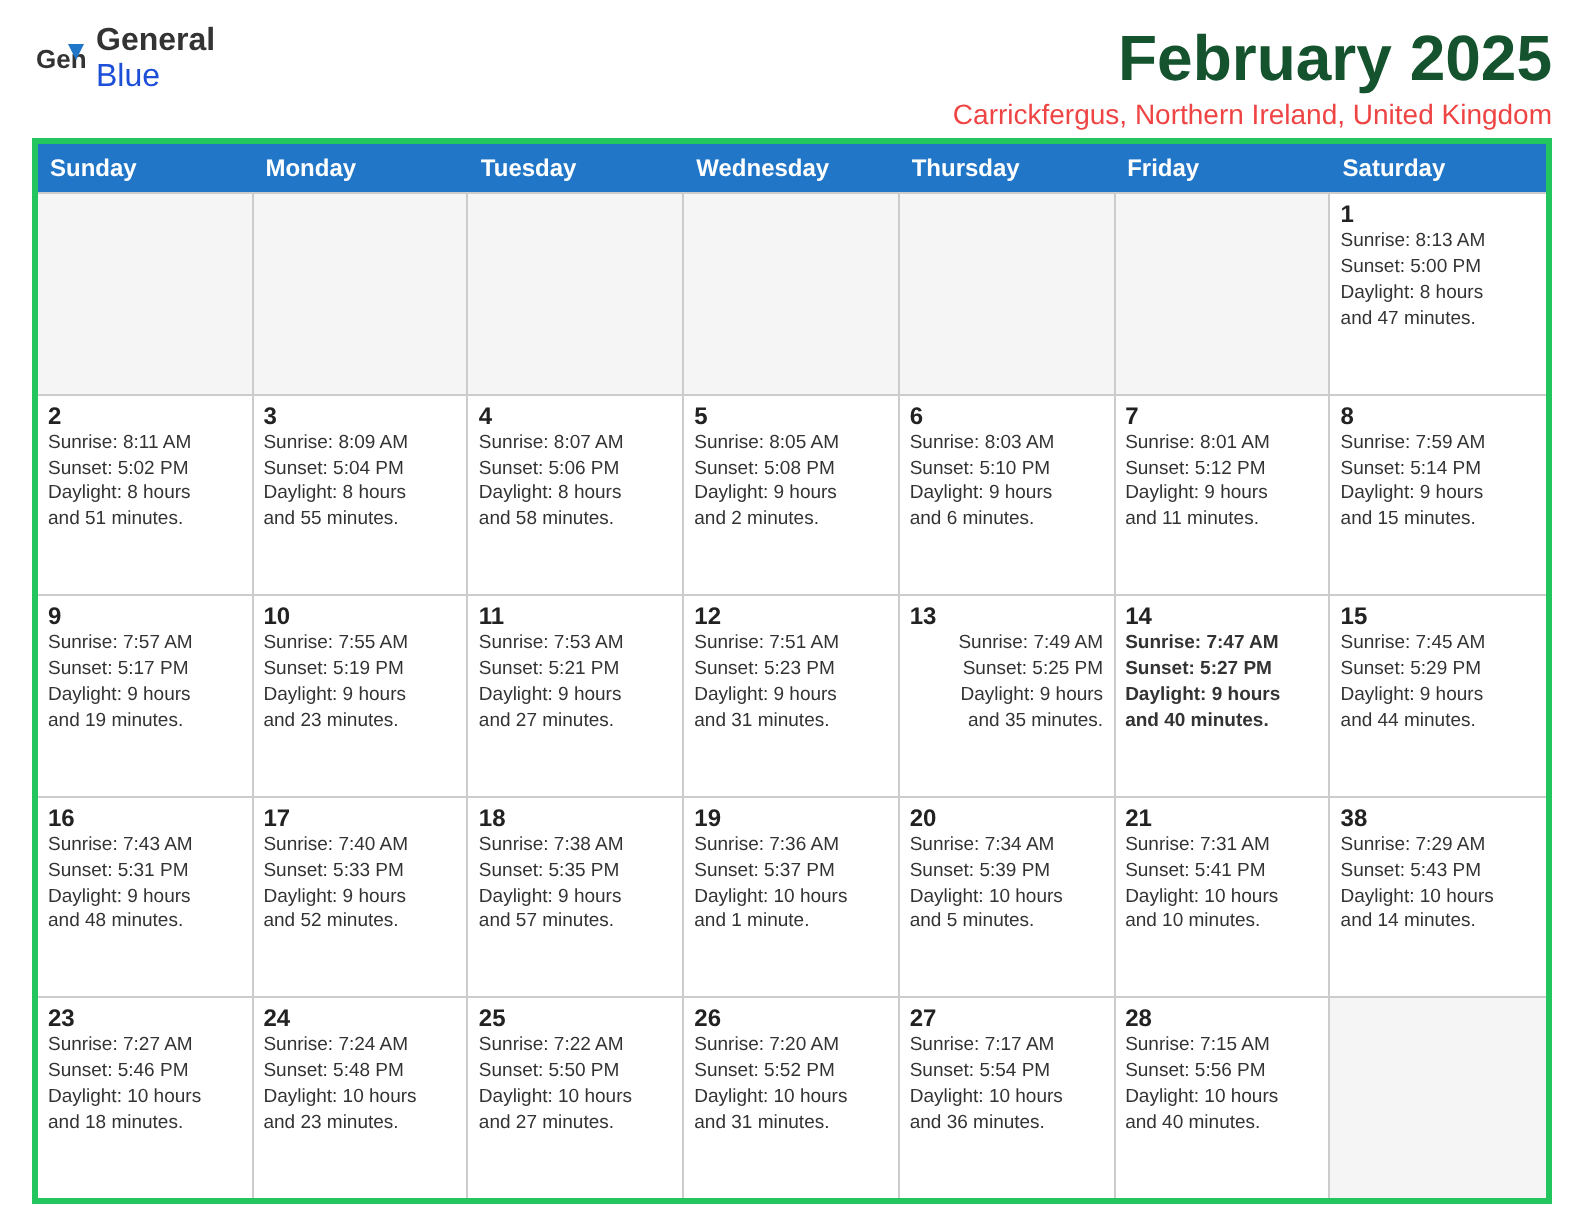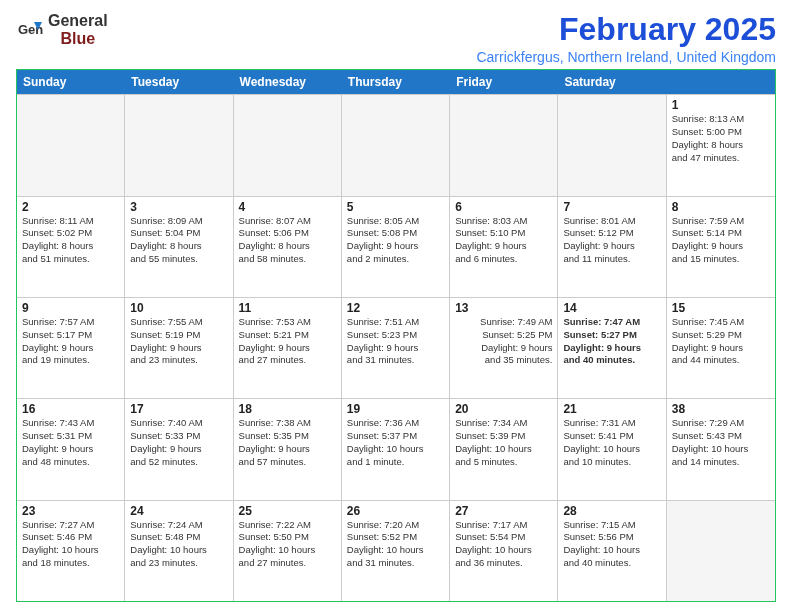--- a/index.html
+++ b/index.html
@@ -33,48 +33,47 @@
       flex-direction: column;
       line-height: 1.1;
     }
     .logo-general {
       font-size: 16px;
       font-weight: bold;
       color: #333;
     }
     .logo-blue {
       font-size: 16px;
-      font-weight: bold;
-      color: #7f1d1d;
-      text-align: center;
+      font-weight: normal;
+      color: #1d4ed8;
     }
     .logo-icon {
       width: 28px;
       height: 28px;
       margin-right: 4px;
     }
     .title-block {
       text-align: right;
     }
     .month-title {
       font-size: 32px;
       font-weight: bold;
-      color: #1d4ed8;
+      color: #14532d;
       line-height: 1.1;
     }
     .location {
       font-size: 14px;
-      color: #3b82f6;
+      color: #ef4444;
       margin-top: 2px;
     }
     .calendar {
       flex: 1;
       display: flex;
       flex-direction: column;
-      border: 1px solid #22c55e;
+      border: 3px solid #22c55e;
     }
     .cal-header {
       display: grid;
       grid-template-columns: repeat(7, 1fr);
       background: #2176c7;
     }
     .cal-header-cell {
       color: #fff;
       font-size: 12px;
       font-weight: bold;
@@ -136,20 +135,21 @@
     </div>
     <div class="title-block">
       <div class="month-title">February 2025</div>
       <div class="location">Carrickfergus, Northern Ireland, United Kingdom</div>
     </div>
   </div>
 
   <div class="calendar">
     <div class="cal-header">
     <div class="cal-header-cell">Sunday</div>
+        <div class="cal-header-cell">Monday</div>
         <div class="cal-header-cell">Tuesday</div>
         <div class="cal-header-cell">Wednesday</div>
         <div class="cal-header-cell">Thursday</div>
         <div class="cal-header-cell">Friday</div>
         <div class="cal-header-cell">Saturday</div>
       </div>
     <div class="cal-body">
     <div class="cal-row">
           <div class="cal-cell empty"></div>
           <div class="cal-cell empty"></div>

